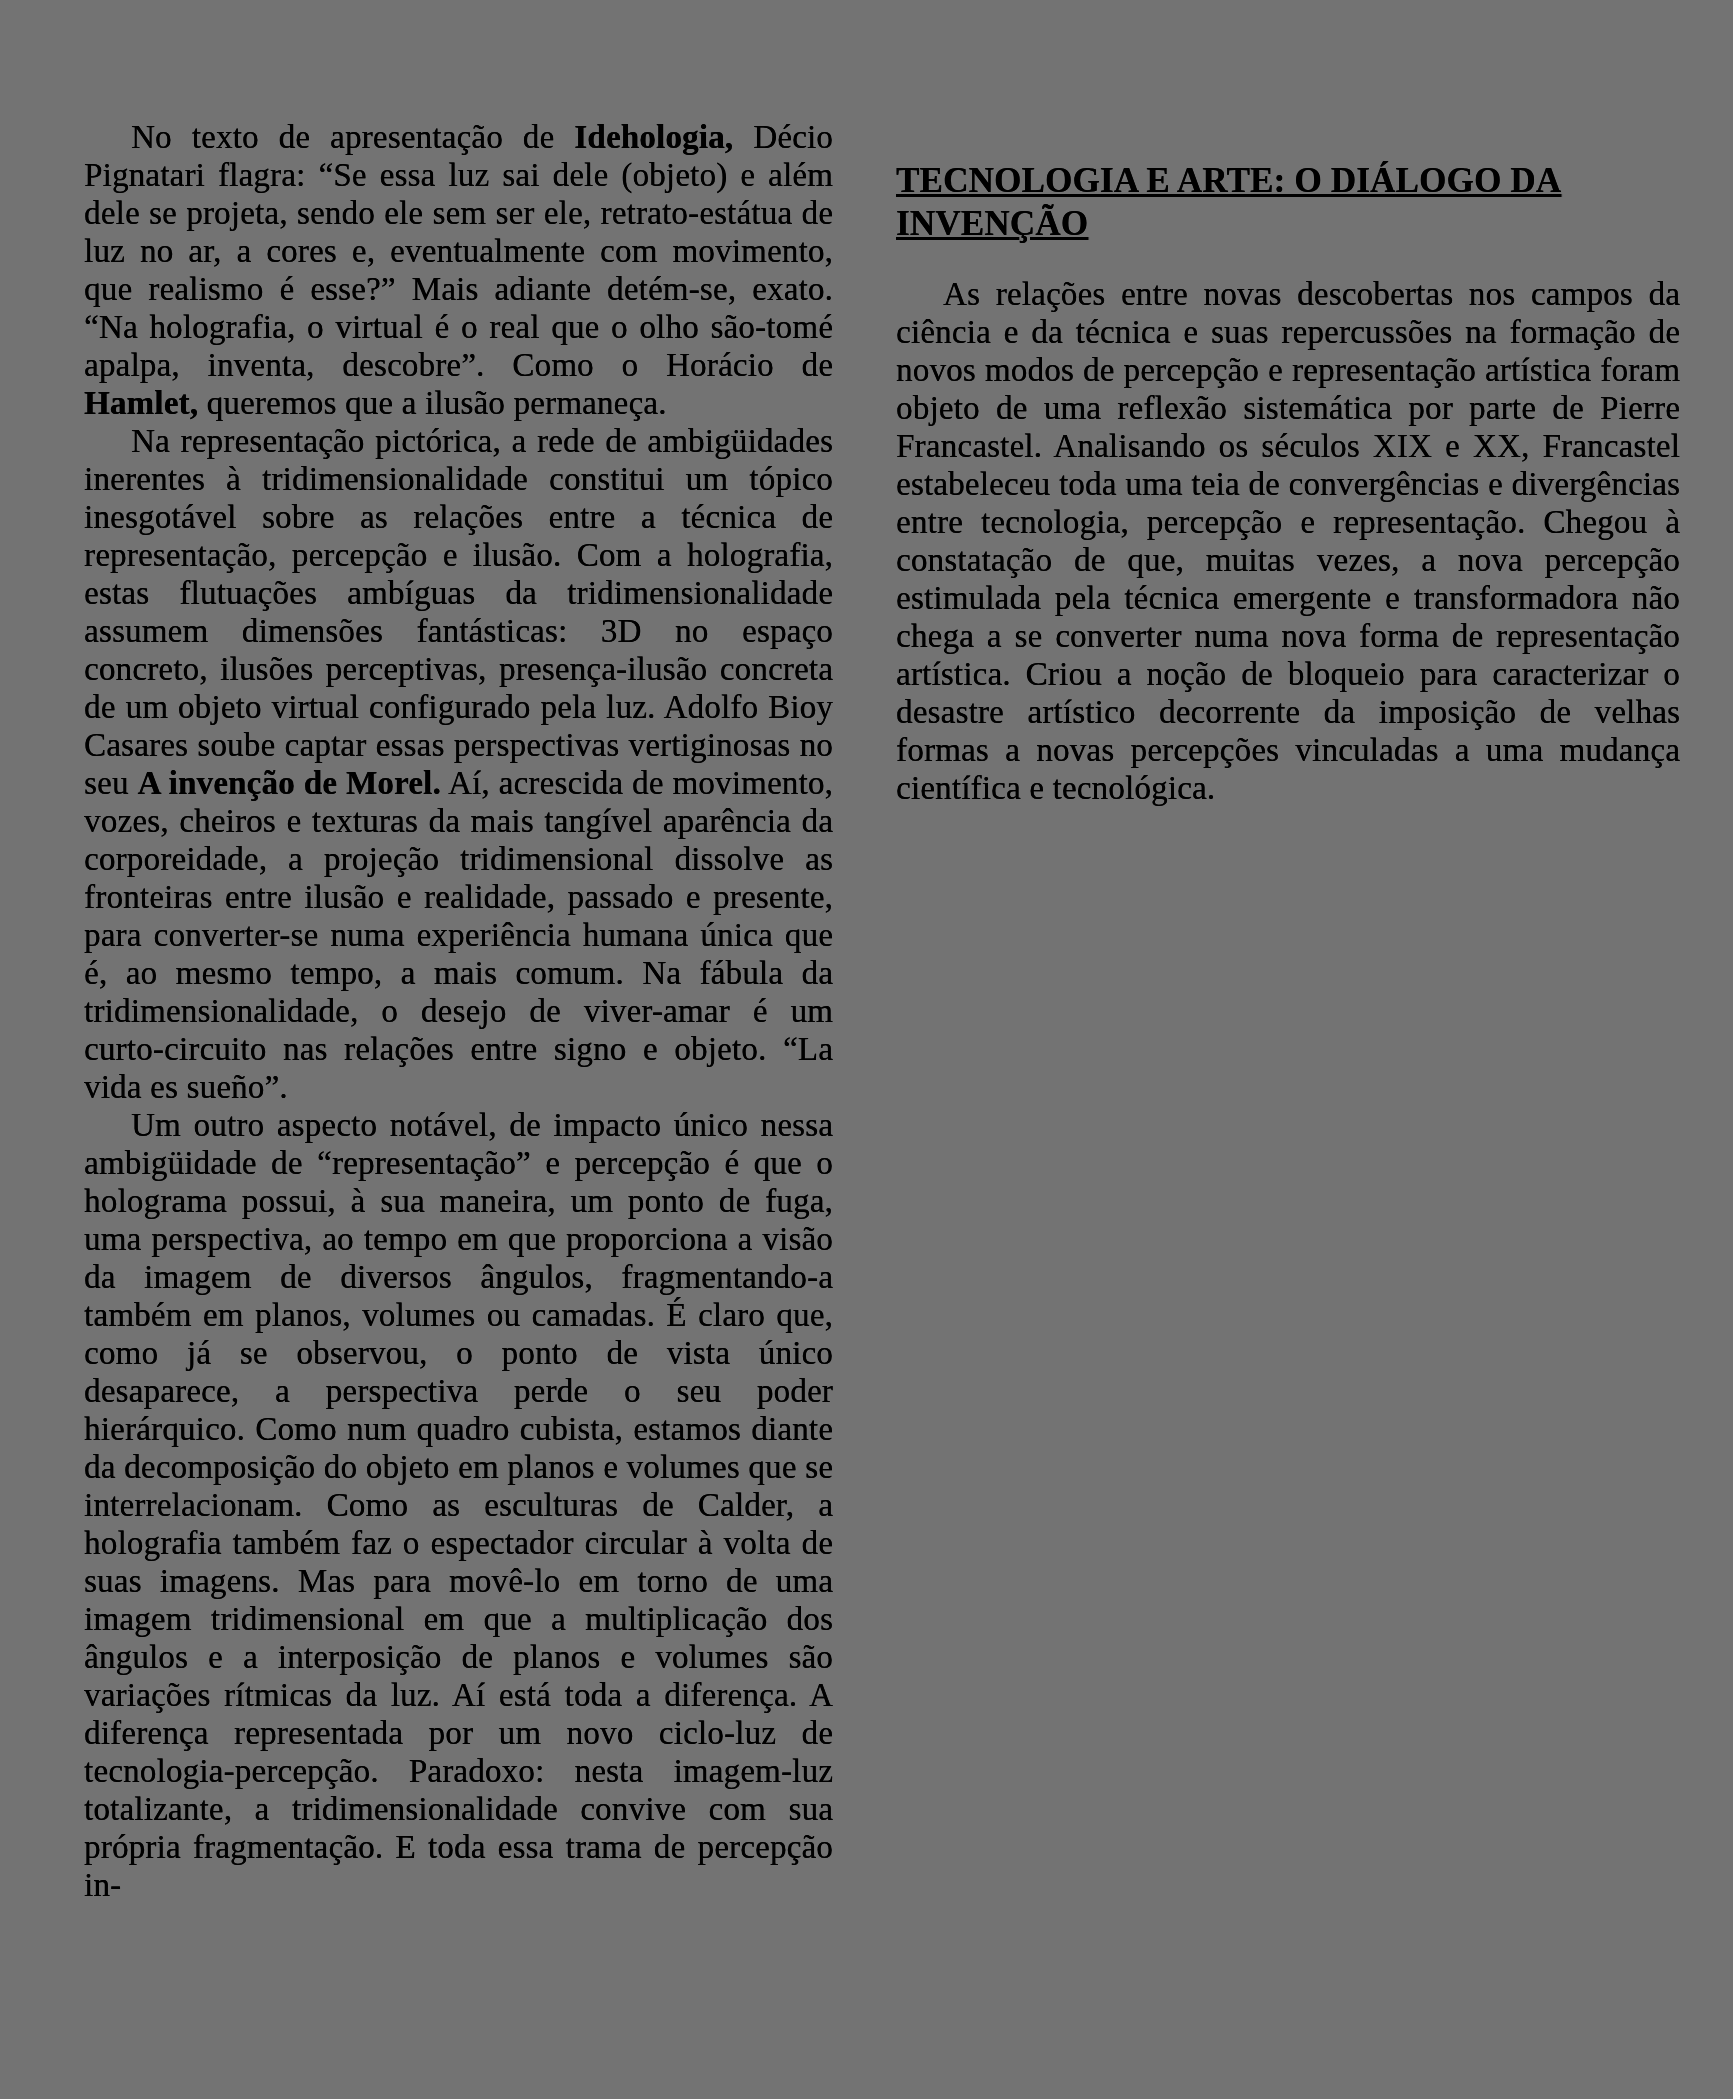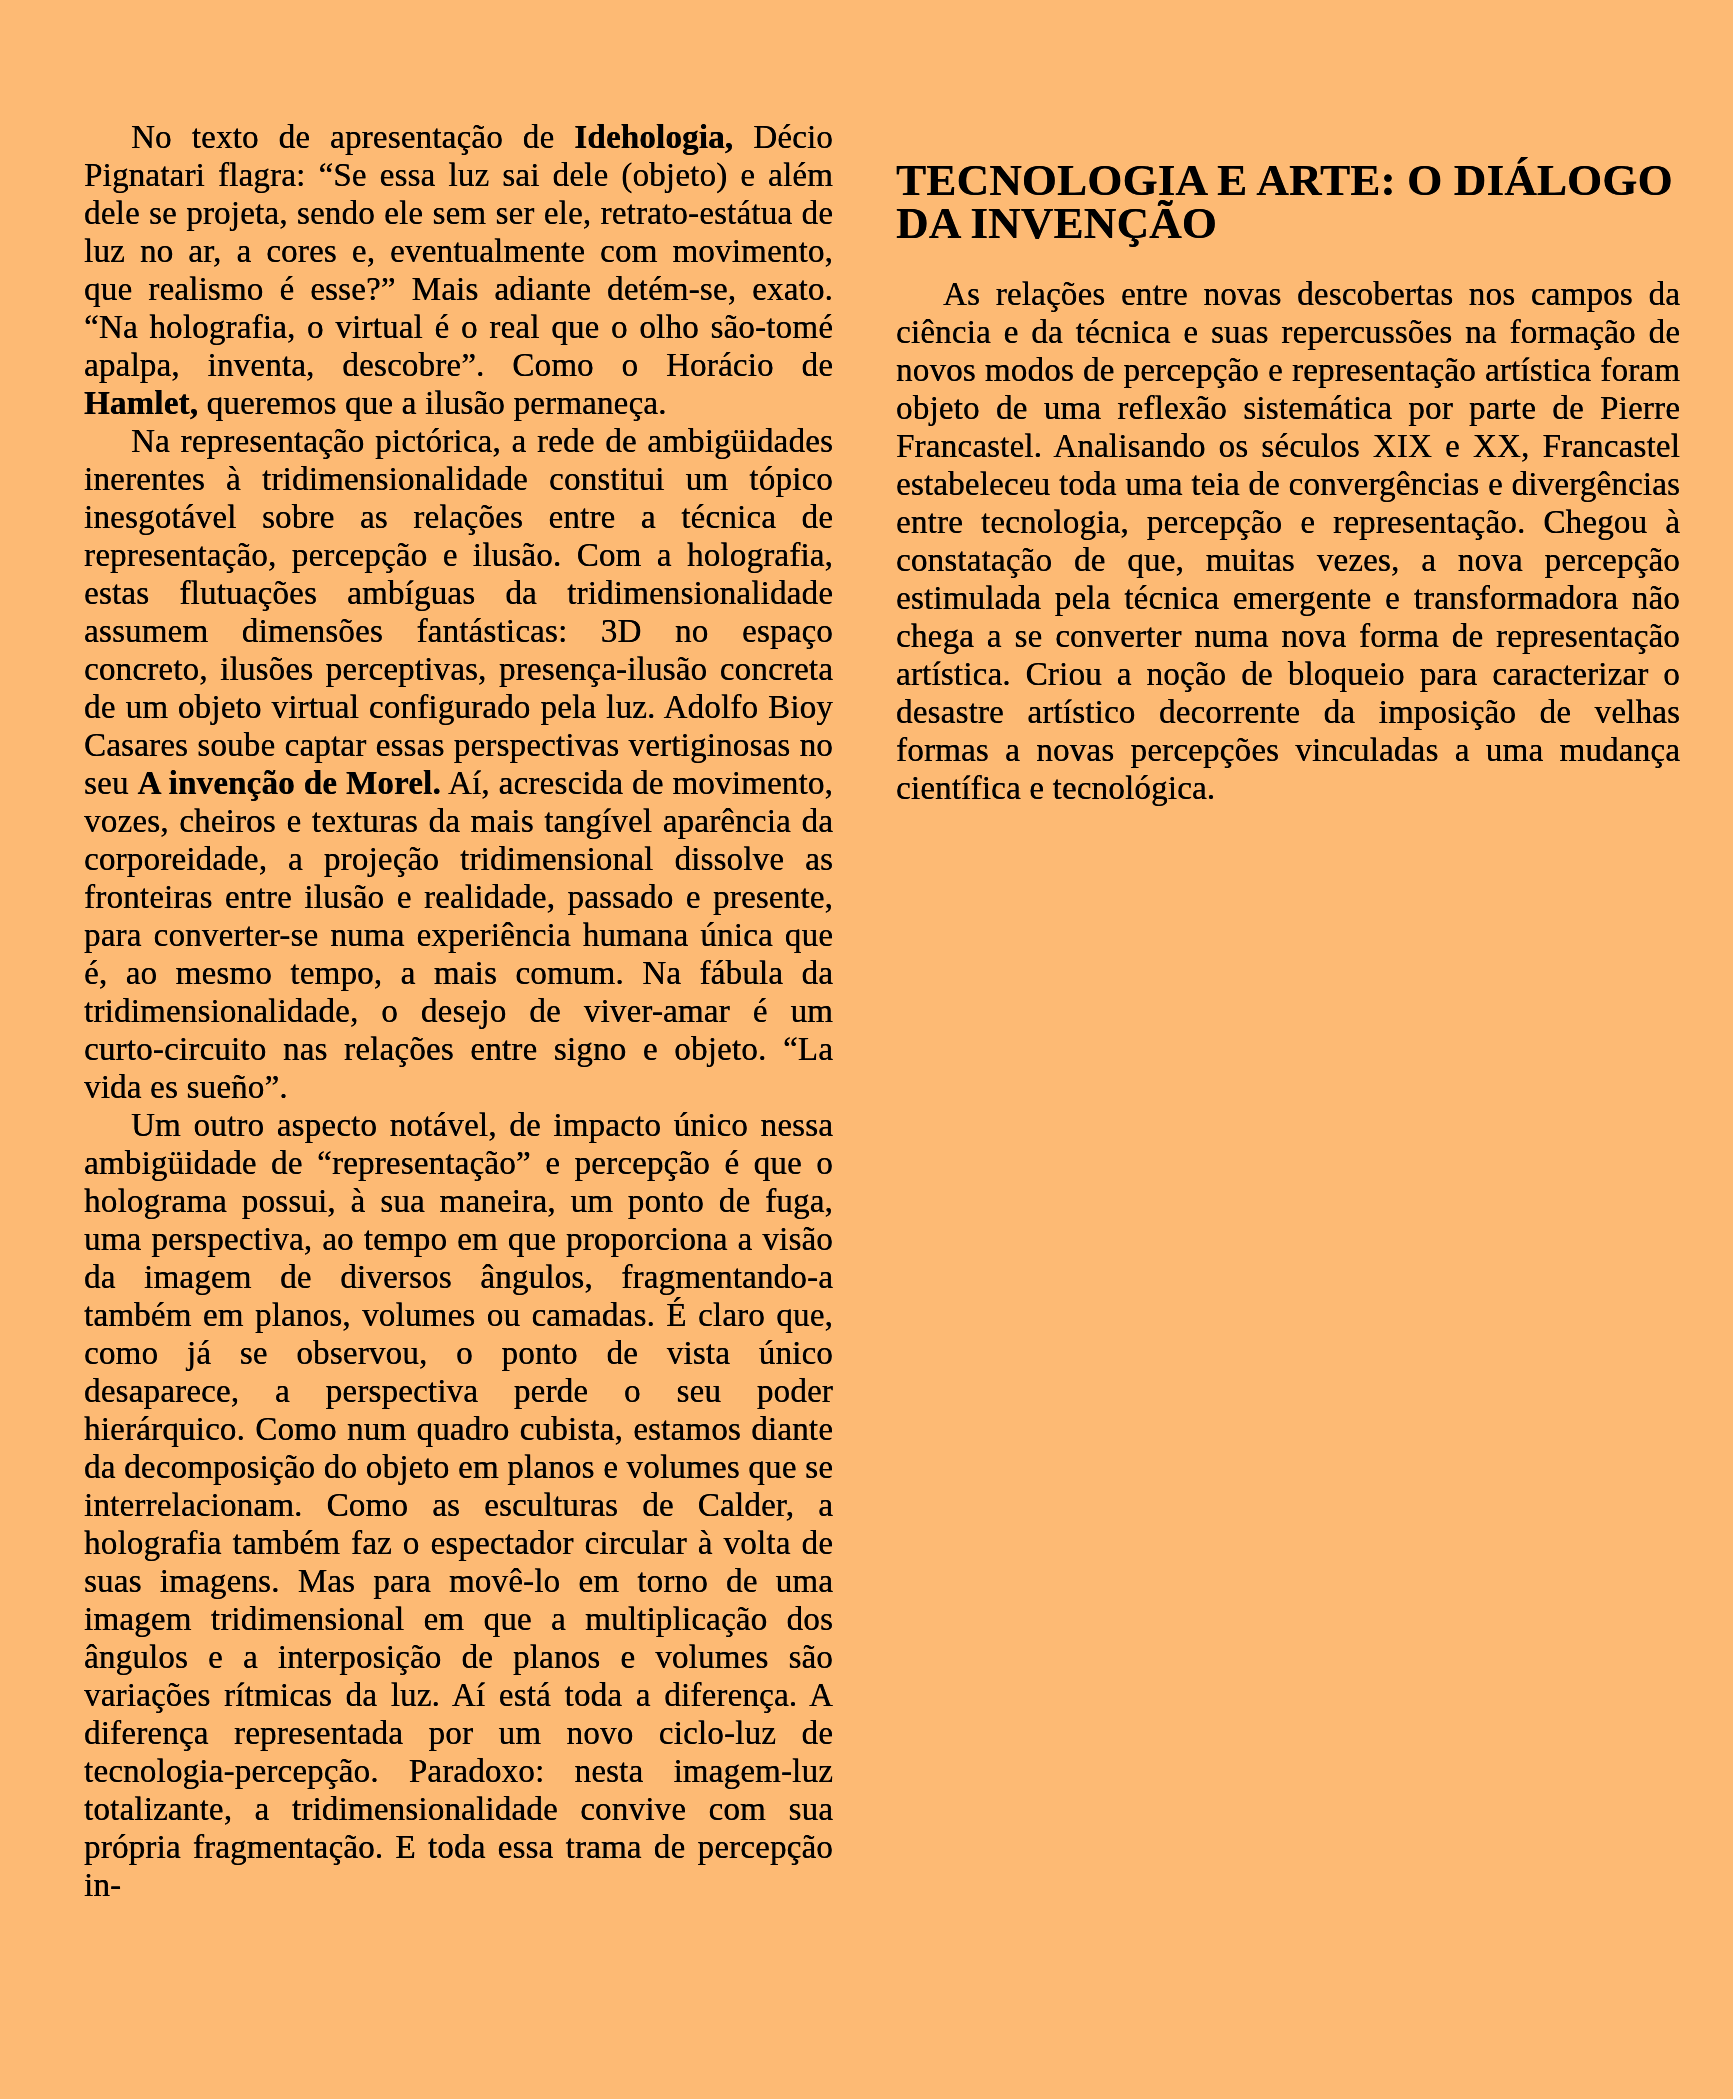--- a/index.html
+++ b/index.html
@@ -4,21 +4,21 @@
 <style>
   html, body {
     margin: 0;
     padding: 0;
     background: #ffffff;
   }
   .page {
     position: relative;
     width: 1734px;
     height: 2100px;
-    background: #fdba74;
+    background: #737373;
     color: #000000;
     font-family: "Liberation Serif", "DejaVu Serif", serif;
     overflow: hidden;
   }
   .col {
     position: absolute;
     top: 118px;
     text-align: justify;
     font-size: 33px;
     line-height: 38px;
@@ -26,27 +26,28 @@
     text-shadow: 0.3px 0 0 #000;
   }
   .col.left  { left: 84px;  width: 749px; }
   .col.right { left: 896px; width: 784px; }
   p.para {
     margin: 0;
     padding: 0;
   }
   p.para.indent { text-indent: 47px; }
   h2.section-heading {
-    font-size: 45px;
+    font-size: 35px;
     line-height: 43px;
     font-weight: bold;
     text-align: left;
     margin: 41px 0 30px 0;
     padding: 0;
     text-shadow: 0.3px 0 0 #000;
+    text-decoration: underline;
   }
   b { font-weight: bold; }
 </style>
 </head>
 <body>
 
 <div class="page">
   <div class="col left">
       <p class="para indent"><span>No texto de apresentação de </span><b>Idehologia,</b><span> Décio Pignatari flagra: “Se essa luz sai dele (objeto) e além dele se projeta, sendo ele sem ser ele, retrato-estátua de luz no ar, a cores e, eventualmente com movimento, que realismo é esse?” Mais adiante detém-se, exato. “Na holografia, o virtual é o real que o olho são-tomé apalpa, inventa, descobre”. Como o Horácio de </span><b>Hamlet,</b><span> queremos que a ilusão permaneça.</span></p>
       <p class="para indent"><span>Na representação pictórica, a rede de ambigüidades inerentes à tridimensionalidade constitui um tópico inesgotável sobre as relações entre a técnica de representação, percepção e ilusão. Com a holografia, estas flutuações ambíguas da tridimensionalidade assumem dimensões fantásticas: 3D no espaço concreto, ilusões perceptivas, presença-ilusão concreta de um objeto virtual configurado pela luz. Adolfo Bioy Casares soube captar essas perspectivas vertiginosas no seu </span><b>A invenção de Morel.</b><span> Aí, acrescida de movimento, vozes, cheiros e texturas da mais tangível aparência da corporeidade, a projeção tridimensional dissolve as fronteiras entre ilusão e realidade, passado e presente, para converter-se numa experiência humana única que é, ao mesmo tempo, a mais comum. Na fábula da tridimensionalidade, o desejo de viver-amar é um curto-circuito nas relações entre signo e objeto. “La vida es sueño”.</span></p>

